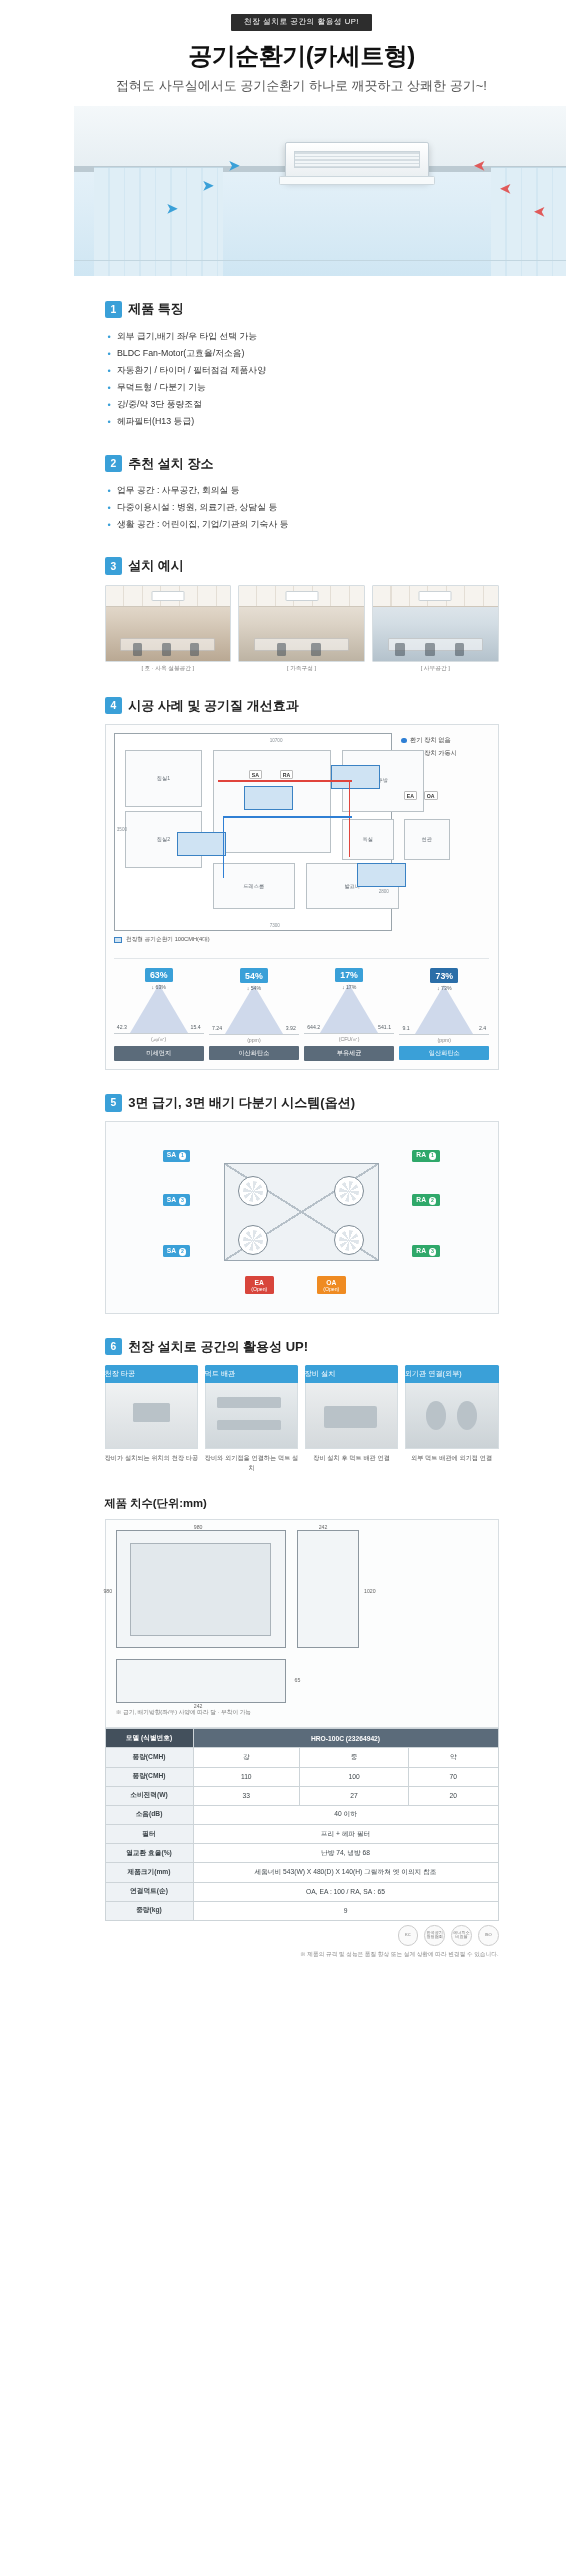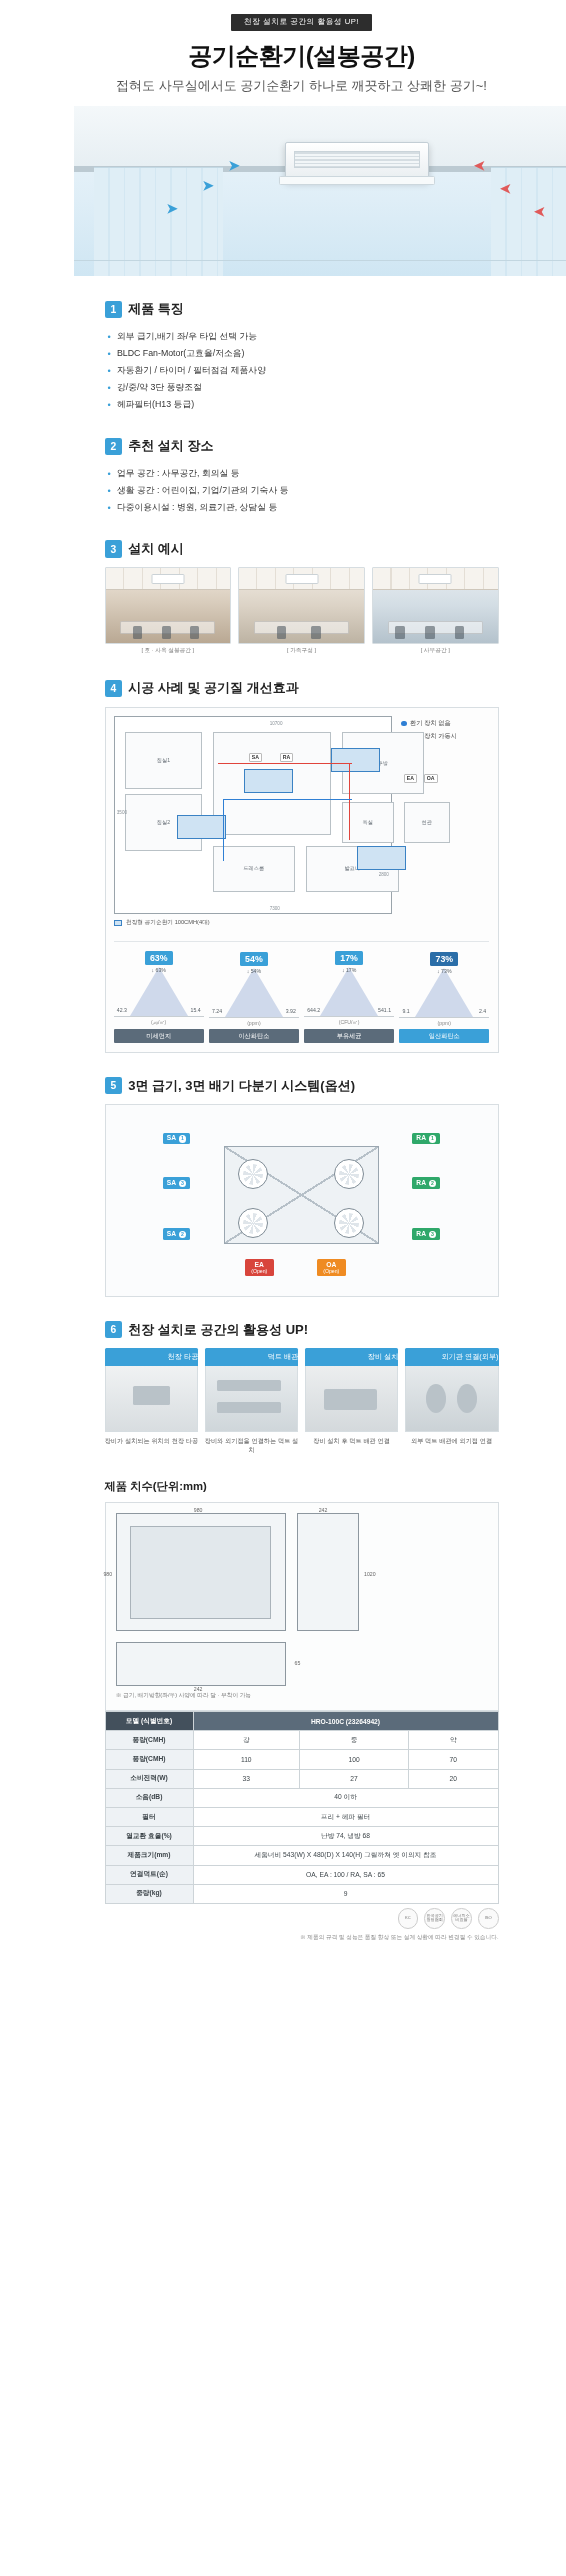--- a/index.html
+++ b/index.html
@@ -183,21 +183,21 @@
   .sec4-left { flex:1; }
   .sec4-right { width:88px; padding-top:3.1px; }
   .lg-item { display:flex; align-items:center; gap:3.6px; font-size:6.2px; color:#444; margin-bottom:4.1px; }
   .dot { width:5.2px; height:5.2px; border-radius:50%; display:inline-block; }
   .dot.blue { background:#2f7fd4; }
   .dot.orange { background:#f0922b; }
 
   
   .charts {
     margin-top:13.4px;
-    display:flex; gap:5.2px; align-items:flex-end;
+    display:flex; gap:5.2px; align-items:center;
     border-top:0.5px solid #e2e6e9; padding-top:9.3px;
   }
   .chart-col { flex:1; text-align:center; position:relative; }
   .chart-pct {
     display:inline-block; background:#3aa0d8; color:#fff; font-size:8.8px; font-weight:bold;
     padding:2.1px 5.2px; border-radius:1.5px; margin-bottom:3.1px;
   }
   .chart-pct.dark { background:#2b6ea8; }
   .triangle-area {
     height:49px; position:relative; border-bottom:0.5px solid #c8ced2;
@@ -259,21 +259,21 @@
   .portbox {
     position:absolute; font-size:6.7px; font-weight:bold; color:#fff;
     padding:2.1px 6.2px; border-radius:1.5px;
   }
   .portbox .sm { display:block; font-size:5.2px; font-weight:normal; }
 
   
   .cards { display:flex; gap:6.2px; }
   .card { flex:1; }
   .card-head {
-    background:#3aa0d8; color:#fff; text-align:right; font-size:7.2px;
+    background:#3aa0d8; color:#fff; text-align:left; font-size:7.2px;
     padding:4.1px 0; border-radius:1.5px 1.5px 0 0;
   }
   .card-img {
     height:66px; border:0.5px solid #d6dde1; border-top:none;
     background:linear-gradient(180deg,#f0f2f3 0%,#d8dde0 100%);
     position:relative; overflow:hidden;
   }
   .card-img.c2 { background:linear-gradient(180deg,#e9edef 0%,#cfd6da 100%); }
   .card-img.c3 { background:linear-gradient(180deg,#eceeef 0%,#d4d9dc 100%); }
   .card-img.c4 { background:linear-gradient(180deg,#e6eaec 0%,#cbd2d6 100%); }
@@ -327,21 +327,21 @@
   }
   .foot-note { font-size:5.7px; color:#888; text-align:right; margin:5.2px 0 20.6px 0; }
 </style>
 </head>
 <body>
 
 <div class="page">
 
   <div class="hero">
     <div class="eyebrow">천장 설치로 공간의 활용성 UP!</div>
-    <h1>공기순환기(설봉공간)</h1>
+    <h1>공기순환기(카세트형)</h1>
     <div class="sub">접혀도 사무실에서도 공기순환기 하나로 깨끗하고 상쾌한 공기~!</div>
   </div>
 
   <div class="hero-img">
     <div class="ceiling"></div>
     <div class="wall-left"></div>
     <div class="wall-right"></div>
     <div class="floorline"></div>
     <div class="device">
       <div class="grill"></div>
@@ -357,34 +357,35 @@
 
   <div class="sec">
     <div class="sec-head">
       <div class="sec-num">1</div>
       <div class="sec-title">제품 특징</div>
     </div>
     <ul class="bullets">
       <li>외부 급기,배기 좌/우 타입 선택 가능</li>
       <li>BLDC Fan-Motor(고효율/저소음)</li>
       <li>자동환기 / 타이머 / 필터점검 제품사양</li>
+      <li>무덕트형 / 다분기 기능</li>
       <li>강/중/약 3단 풍량조절</li>
       <li>헤파필터(H13 등급)</li>
     </ul>
   </div>
 
   <div class="sec">
     <div class="sec-head">
       <div class="sec-num">2</div>
       <div class="sec-title">추천 설치 장소</div>
     </div>
     <ul class="bullets">
       <li>업무 공간 : 사무공간, 회의실 등</li>
+      <li>다중이용시설 : 병원, 의료기관, 상담실 등</li>
       <li>생활 공간 : 어린이집, 기업/기관의 기숙사 등</li>
-      <li>다중이용시설 : 병원, 의료기관, 상담실 등</li>
     </ul>
   </div>
 
   <div class="sec">
     <div class="sec-head">
       <div class="sec-num">3</div>
       <div class="sec-title">설치 예시</div>
     </div>
     <div class="photo-row">
       <div class="photo-cell">

